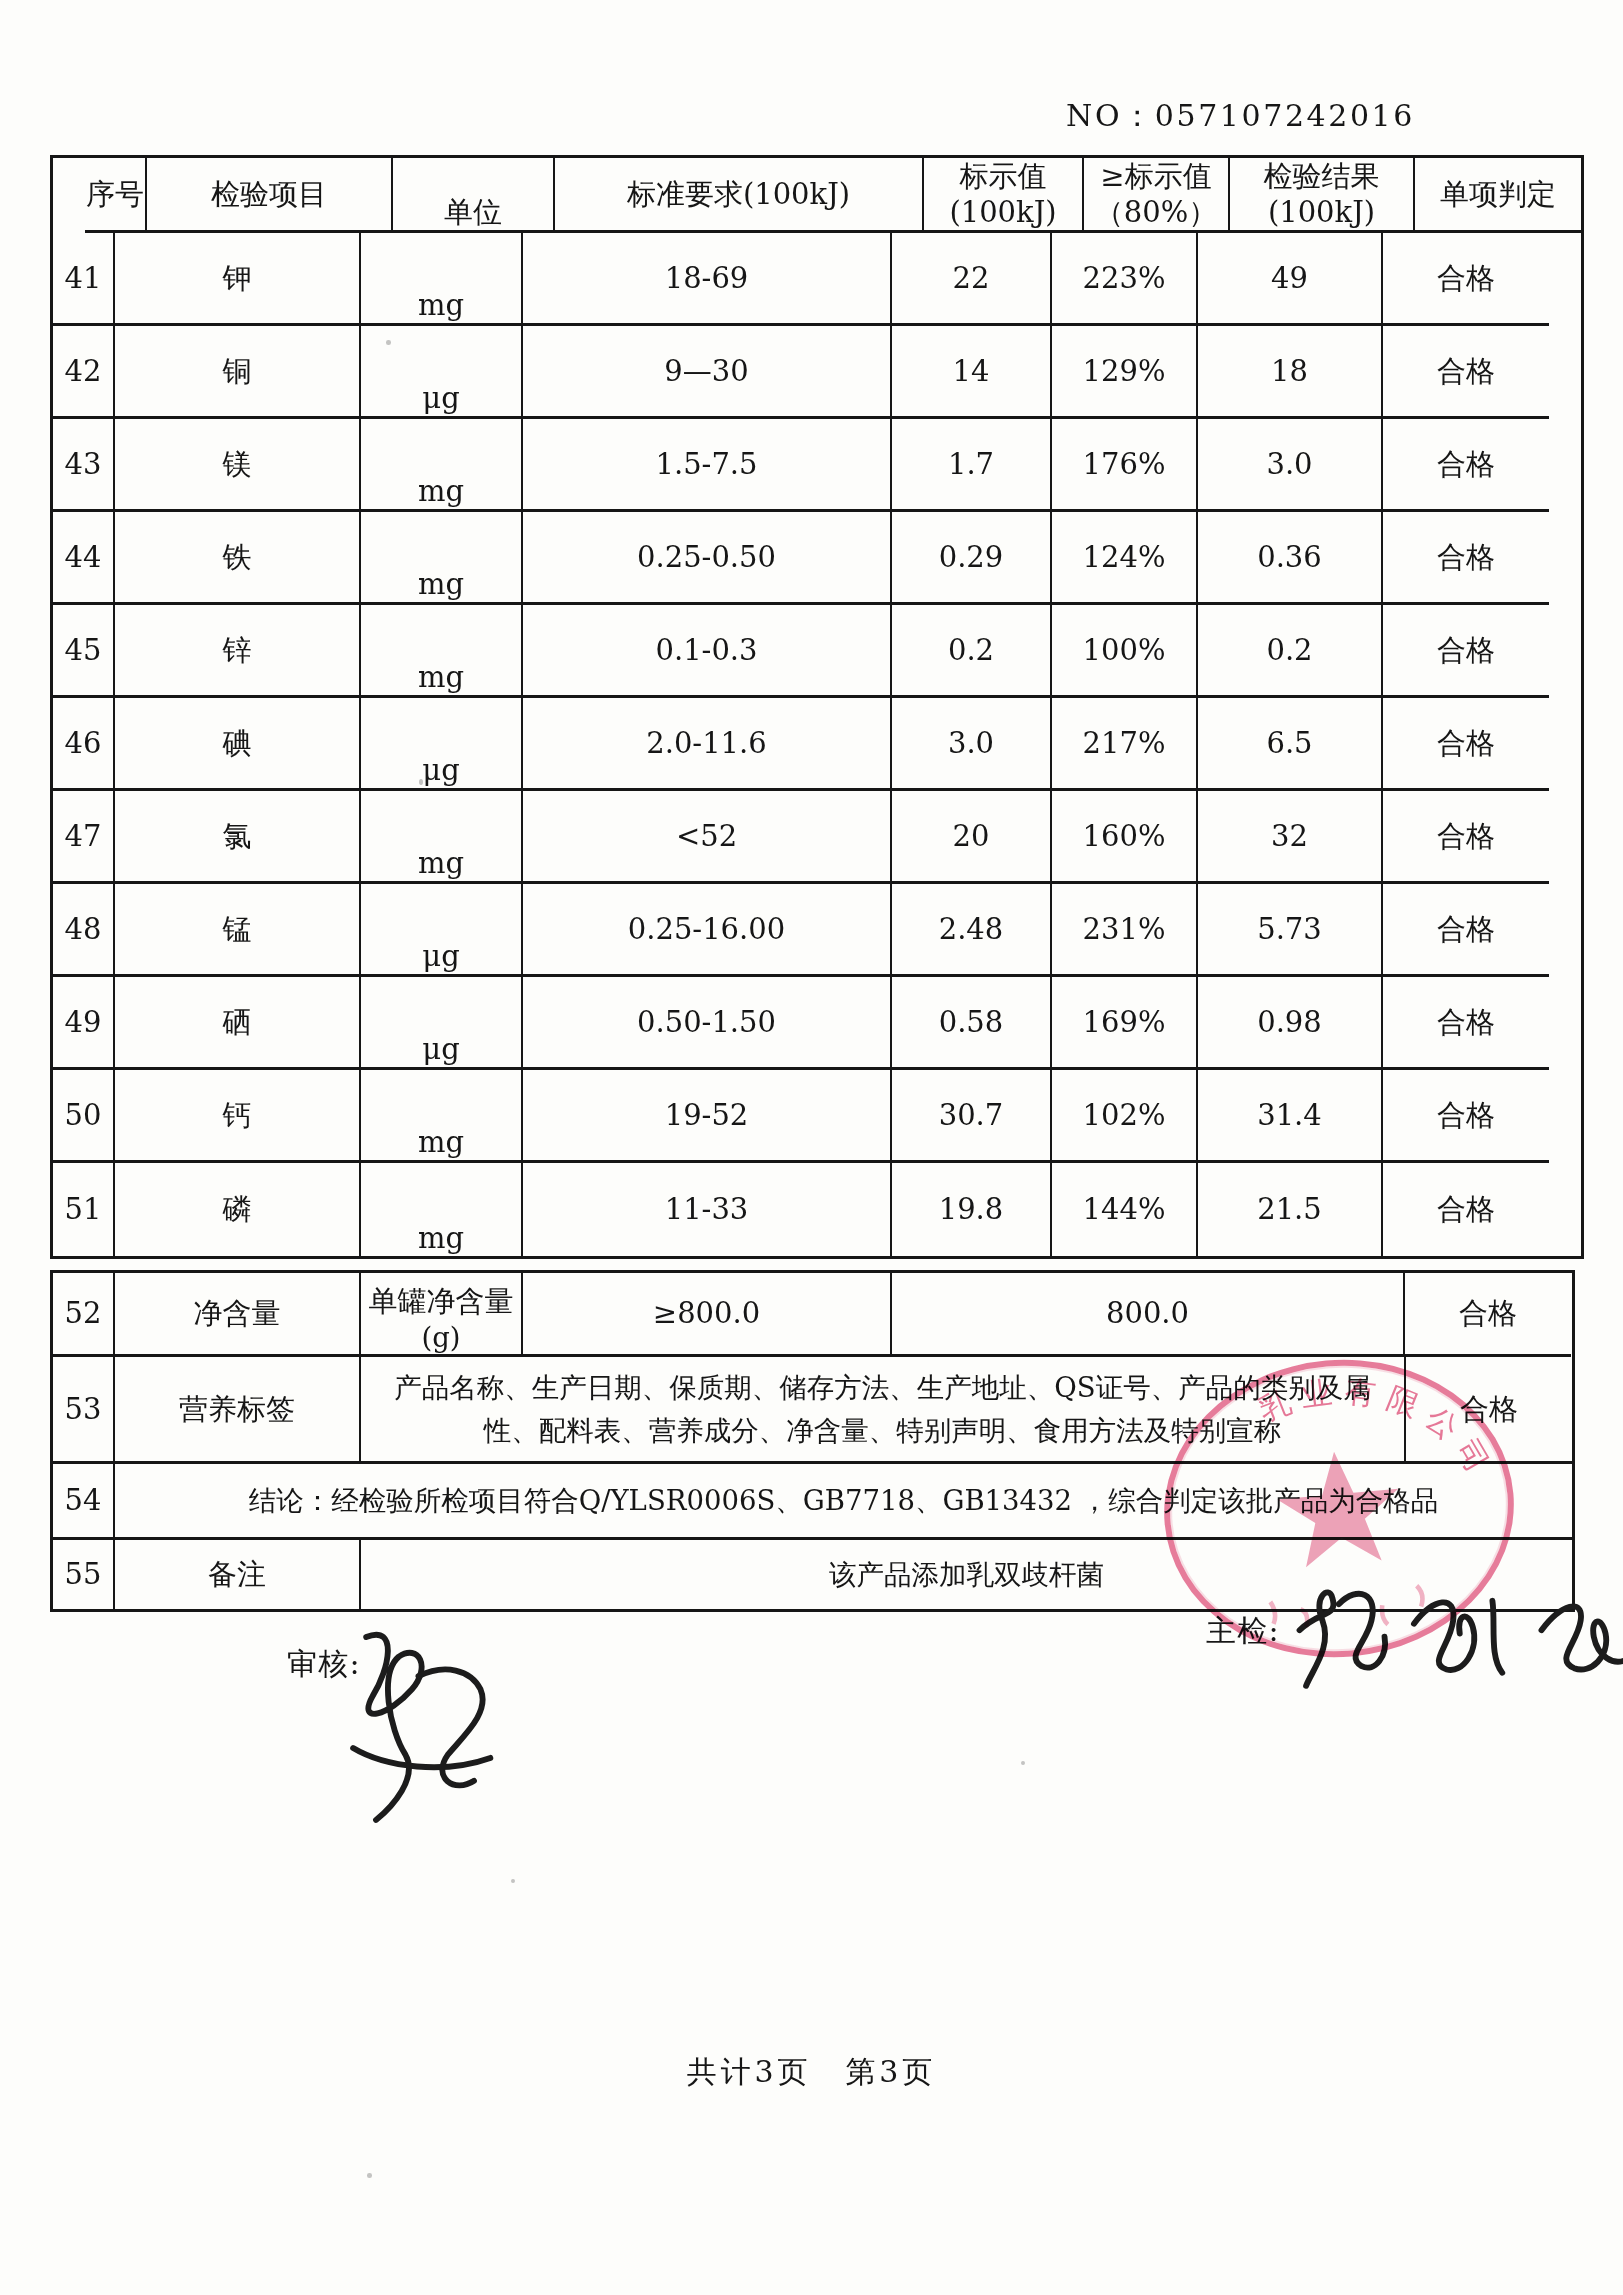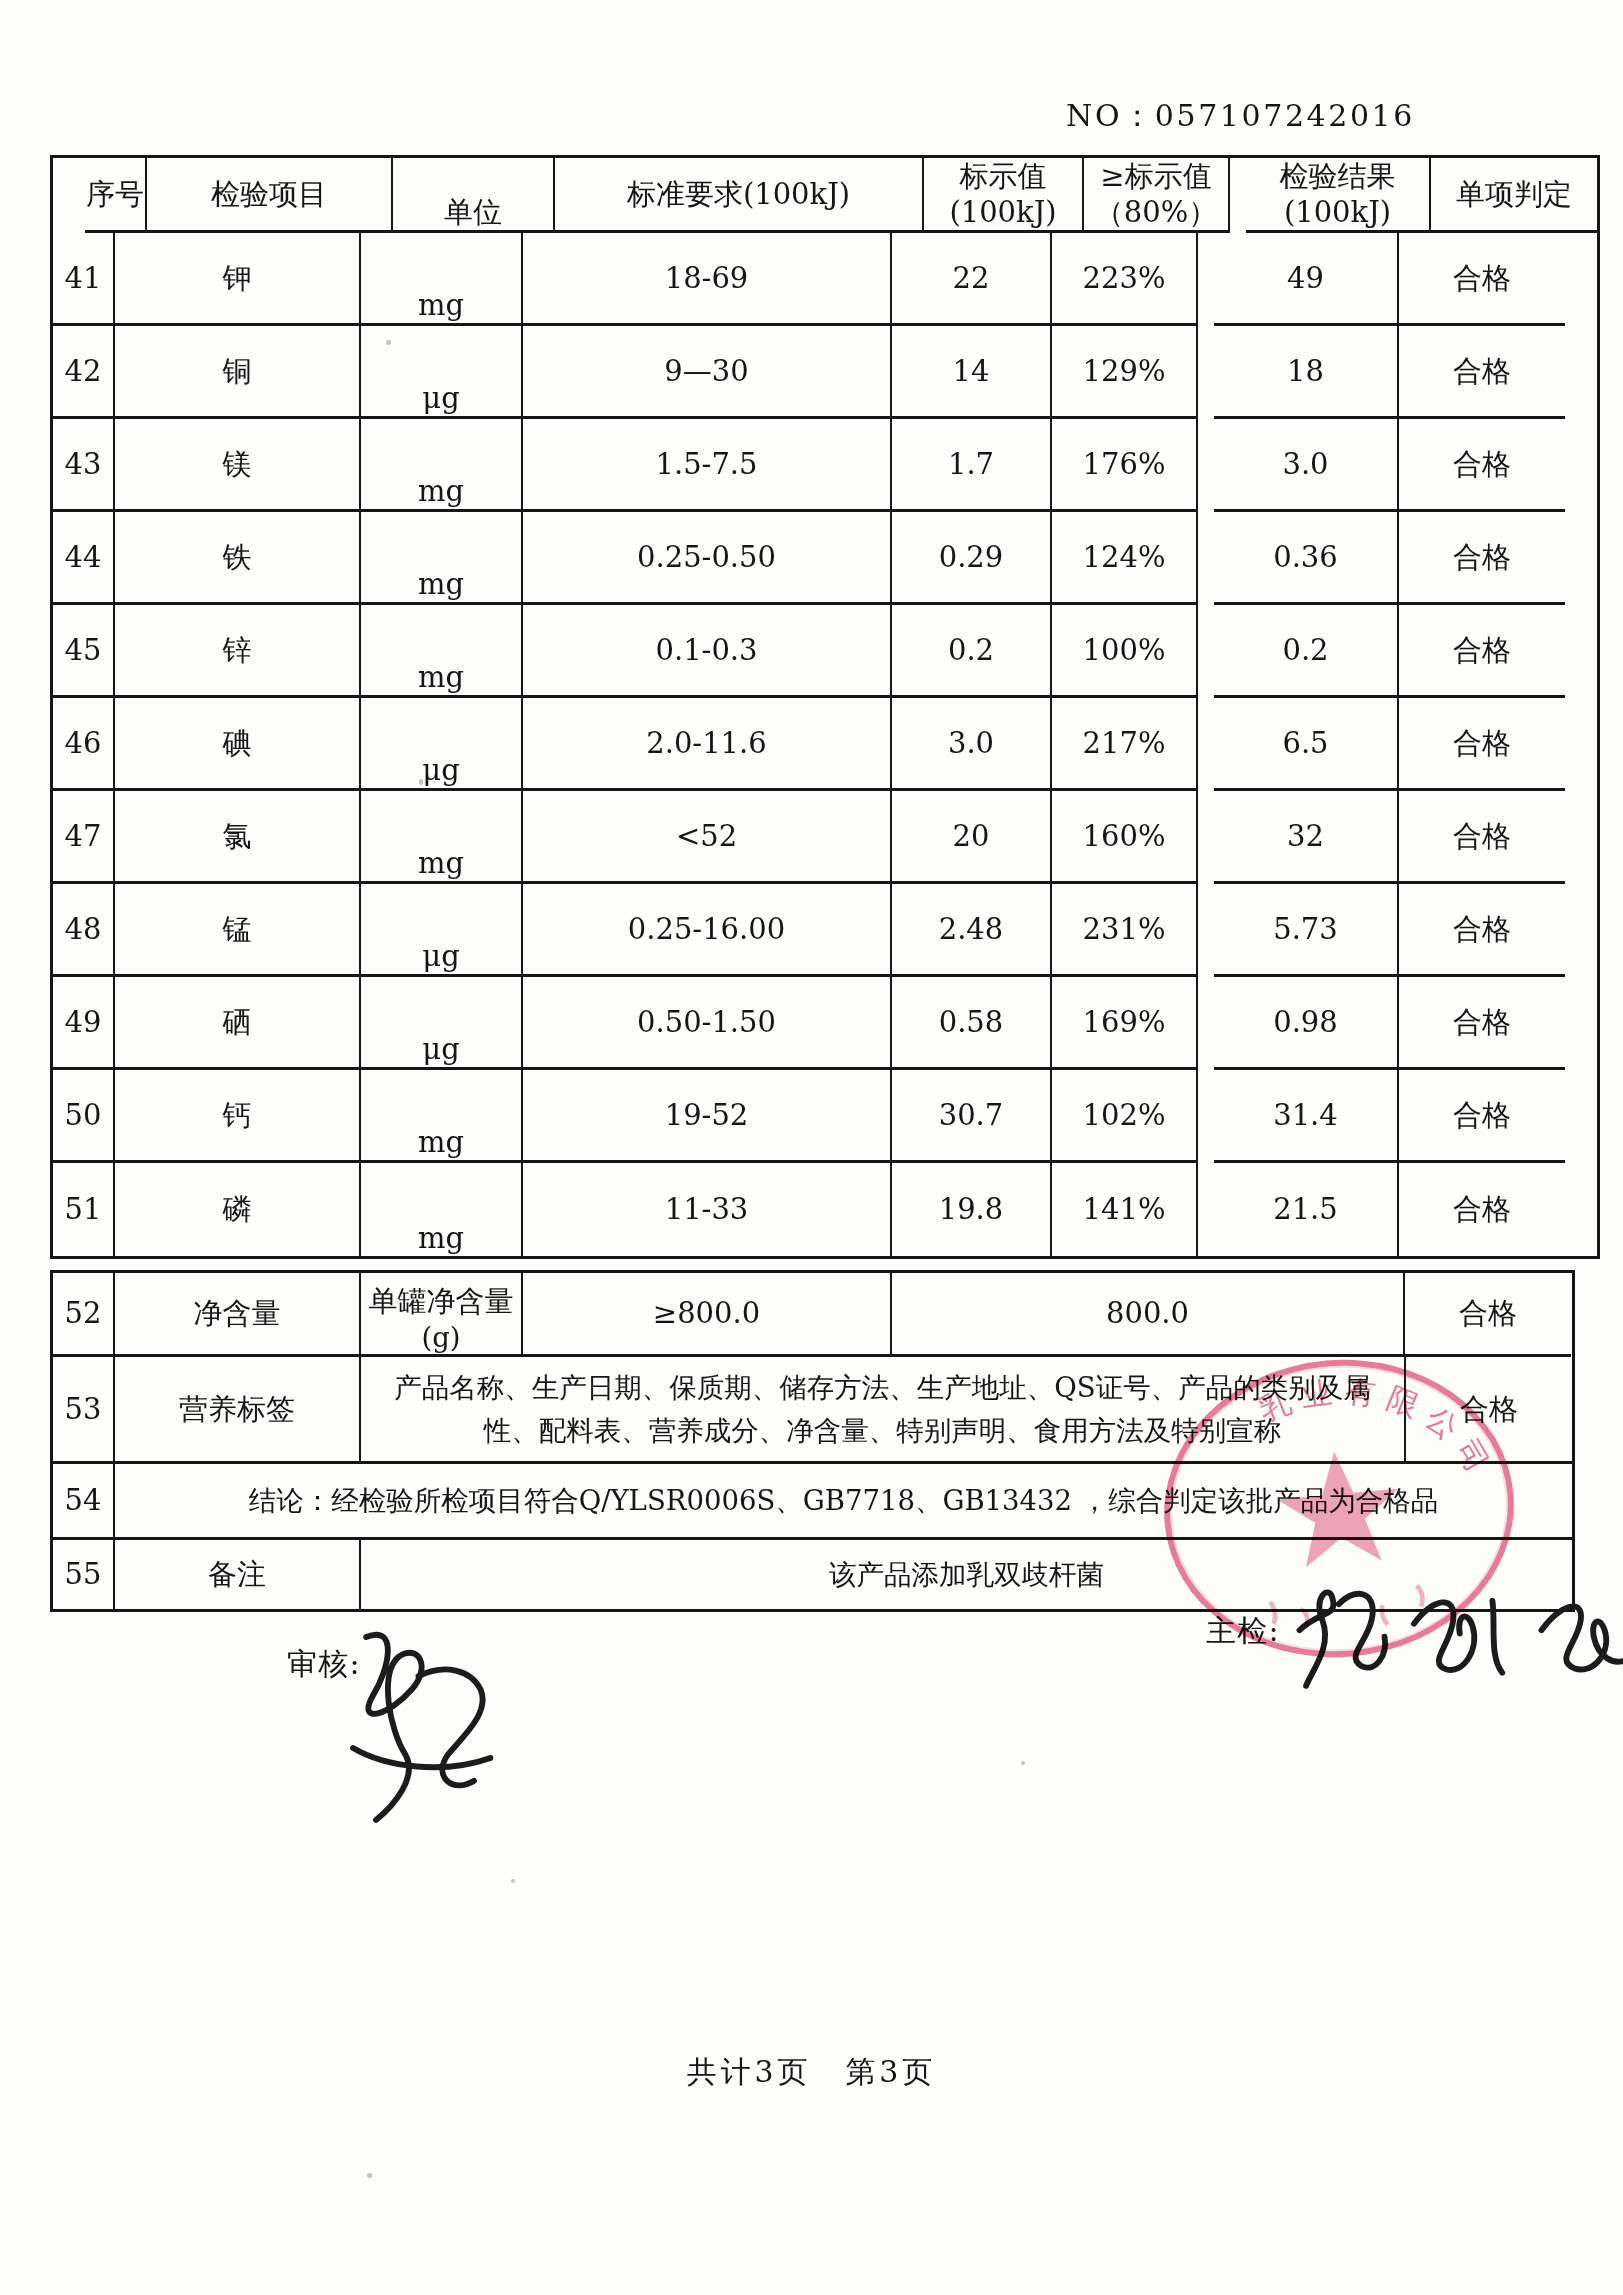--- a/index.html
+++ b/index.html
@@ -35,21 +35,21 @@
   .h-52{height:84px;}
   .h-53{height:107px;}
   .h-54{height:76px;}
   .h-55{height:69px;}
   .w0{width:62px;}
   .w1{width:246px;}
   .w2{width:162px;justify-content:flex-end;}
   .w3{width:369px;}
   .w4{width:160px;}
   .w5{width:146px;}
-  .w6{width:185px;margin-left:16px;}
+  .w6{width:185px;}
   .w7{width:166px;}
   .wm800{width:513px;}
   .wm53{width:1045px;}
   .wm54{width:1457px;}
   .wm55{width:1211px;}
   .cell .sub{font-size:27.5px;}
   .content-cell{font-size:27.5px;padding:0 18.3px;line-height:1.55;}
   
   .sig-label{position:absolute;font-size:30px;letter-spacing:1.3px;}
   .sig-review-label{top:1644px;left:287px;}
@@ -222,21 +222,21 @@
       <div class="cell w5">102%</div>
       <div class="cell w6">31.4</div>
       <div class="cell w7">合格</div>
     </div>
     <div class="row h-row last">
       <div class="cell w0">51</div>
       <div class="cell w1">磷</div>
       <div class="cell w2">mg</div>
       <div class="cell w3">11-33</div>
       <div class="cell w4">19.8</div>
-      <div class="cell w5">141%</div>
+      <div class="cell w5">144%</div>
       <div class="cell w6">21.5</div>
       <div class="cell w7">合格</div>
     </div>
   </div>
 
   <div class="tbl t2">
     <div class="row h-52">
       <div class="cell w0">52</div>
       <div class="cell w1">净含量</div>
       <div class="cell w2">

